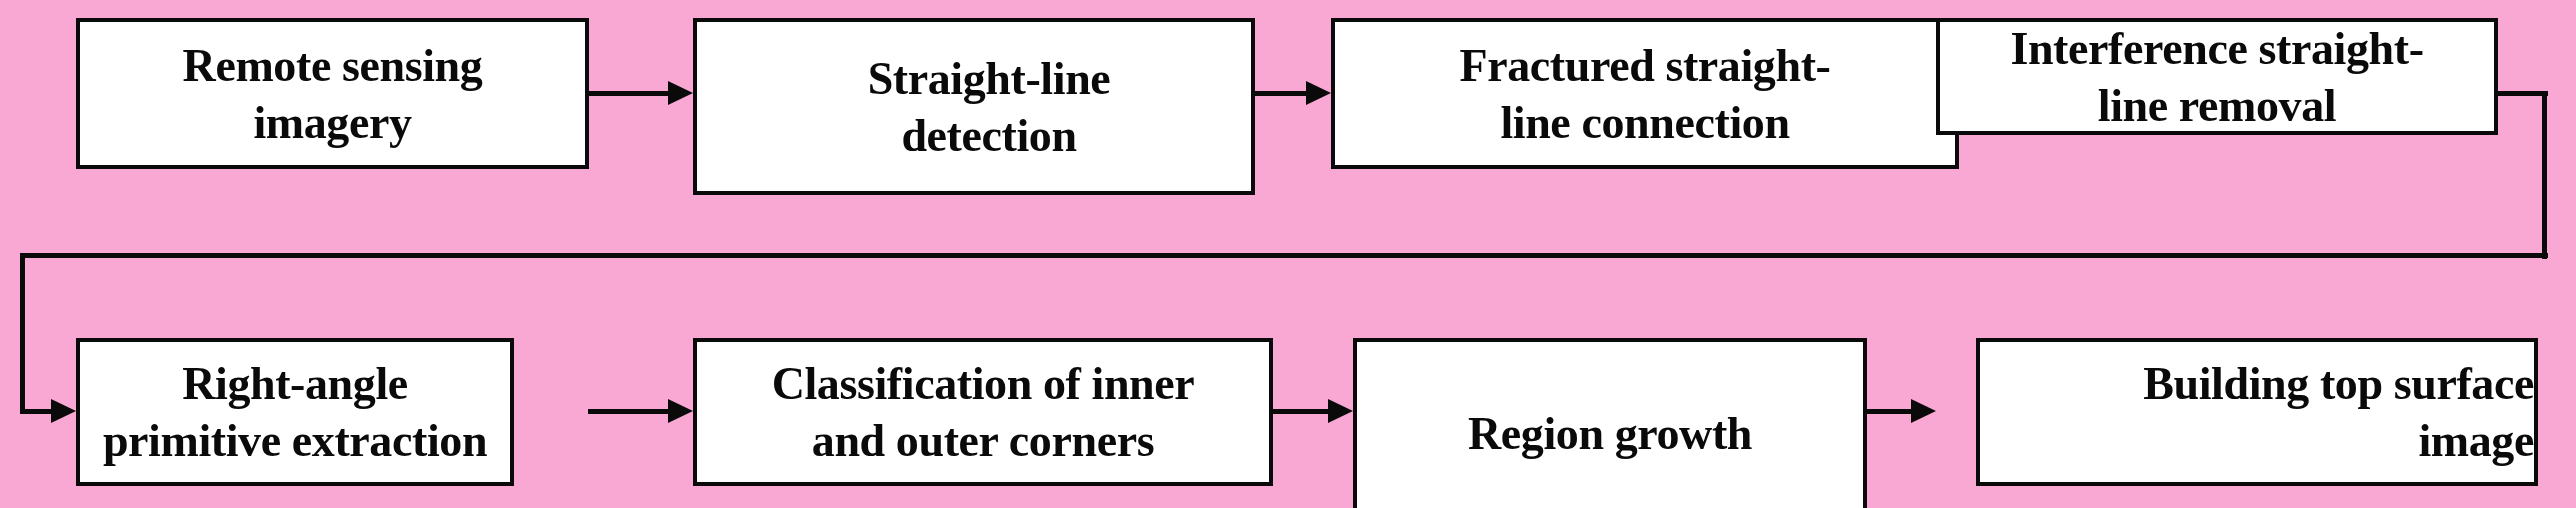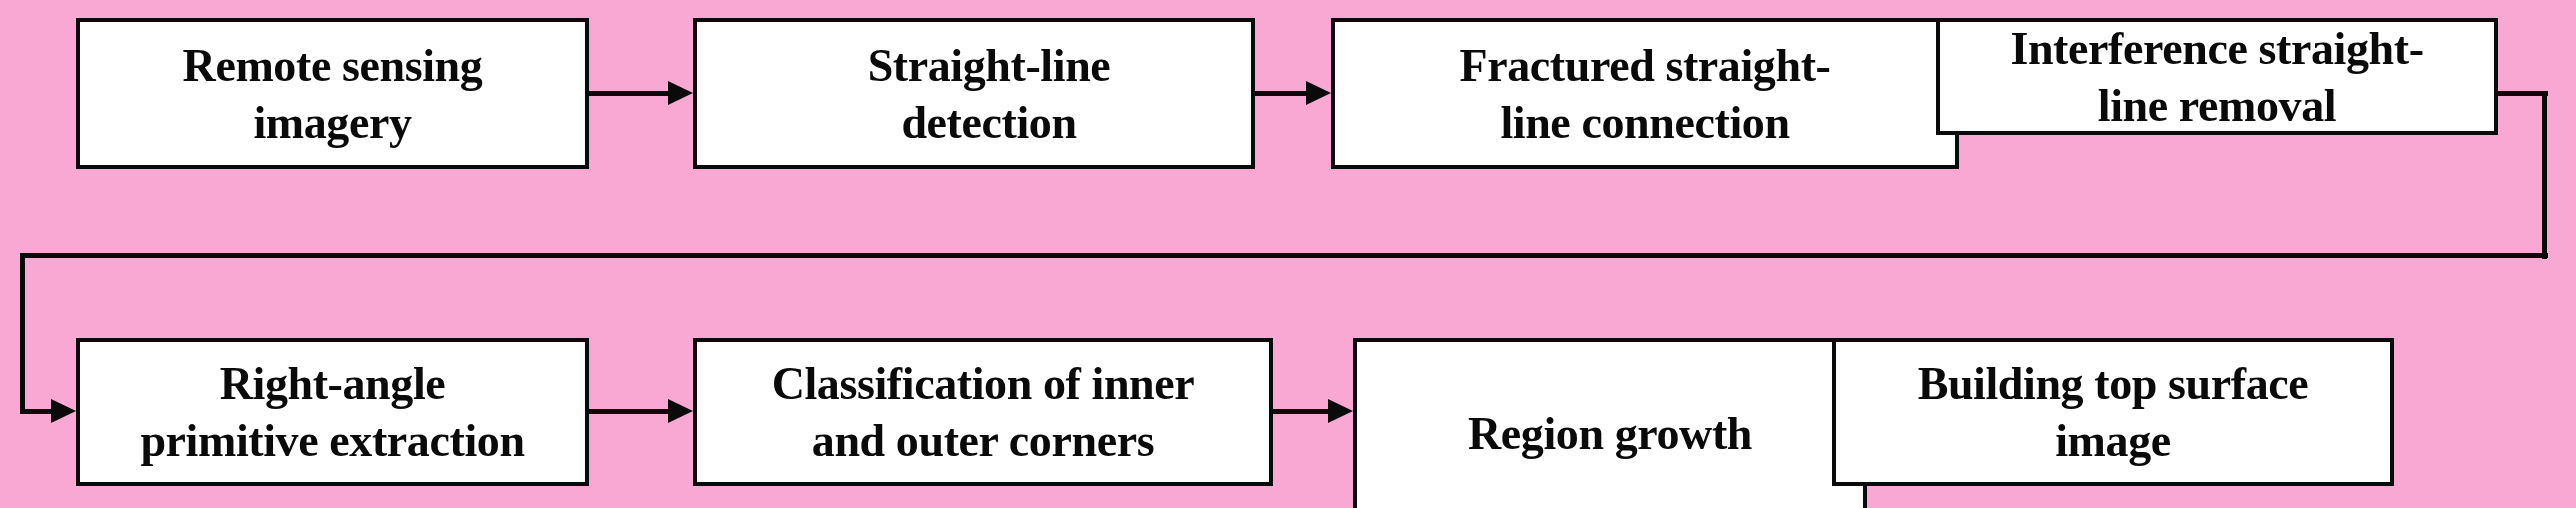--- a/index.html
+++ b/index.html
@@ -54,50 +54,50 @@
 </head>
 <body>
 
 <div class="canvas">
 
   <div class="box" style="left:76px; top:18px; width:513px; height:151px;">
     <span class="line">Remote sensing</span>
     <span class="line">imagery</span>
   </div>
 
-  <div class="box" style="left:693px; top:18px; width:562px; height:151px;padding-left:30px;">
+  <div class="box" style="left:693px; top:18px; width:562px; height:177px;padding-left:30px;">
     <span class="line">Straight-line</span>
     <span class="line">detection</span>
   </div>
 
   <div class="box" style="left:1331px; top:18px; width:628px; height:151px;">
     <span class="line">Fractured straight-</span>
     <span class="line">line connection</span>
   </div>
 
   <div class="box" style="left:1936px; top:18px; width:562px; height:117px;">
     <span class="line">Interference straight-</span>
     <span class="line">line removal</span>
   </div>
 
-  <div class="box" style="left:76px; top:338px; width:513px; height:148px;">
+  <div class="box" style="left:76px; top:338px; width:438px; height:148px;">
     <span class="line">Right-angle</span>
     <span class="line">primitive extraction</span>
   </div>
 
   <div class="box" style="left:693px; top:338px; width:580px; height:148px;">
     <span class="line">Classification of inner</span>
     <span class="line">and outer corners</span>
   </div>
 
   <div class="box" style="left:1353px; top:338px; width:514px; height:190px;">
     <span class="line">Region growth</span>
   </div>
 
-  <div class="box" style="left:1832px; top:338px; width:562px; height:148px;">
+  <div class="box" style="left:1976px; top:338px; width:562px; height:148px;align-items:flex-end;">
     <span class="line">Building top surface</span>
     <span class="line">image</span>
   </div>
 
   <div>
     <div class="shaft" style="left:588px; top:91px; width:80px; height:5.3px;"></div>
     <div class="head-right" style="left:668px; top:81px;"></div>
   </div>
   <div>
     <div class="shaft" style="left:1255px; top:91px; width:51px; height:5.3px;"></div>

